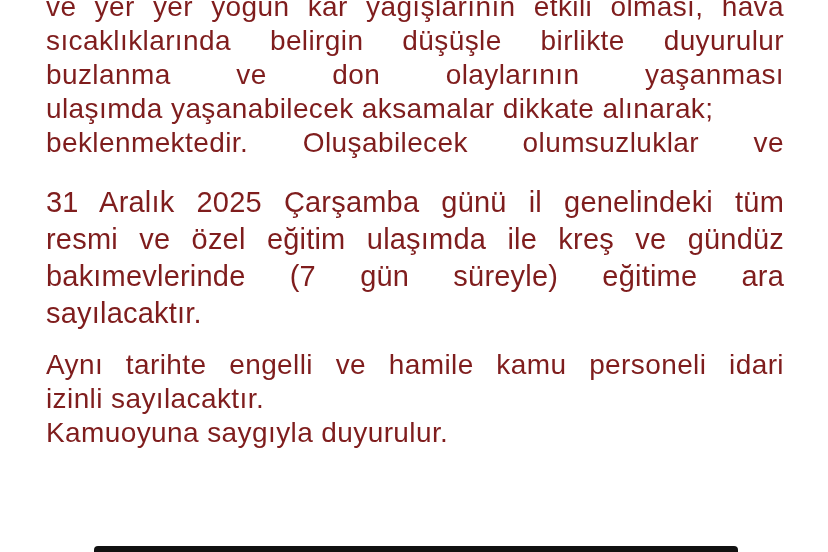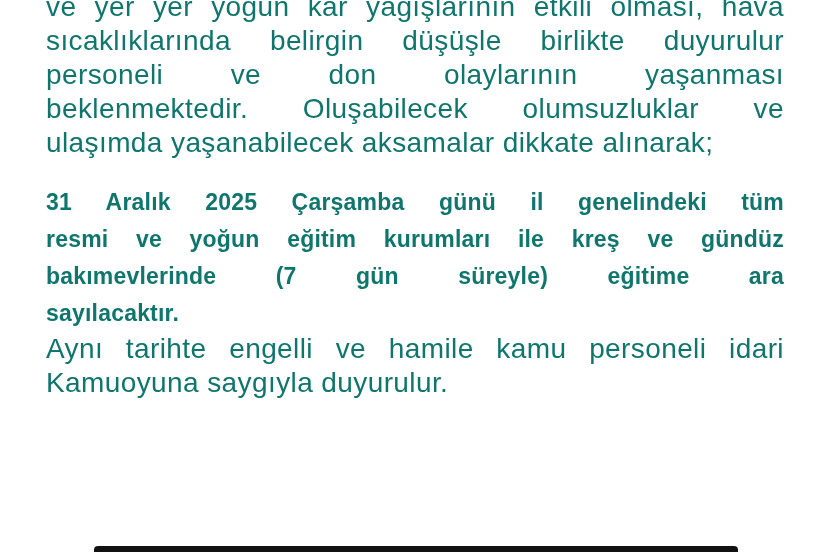--- a/index.html
+++ b/index.html
@@ -29,69 +29,70 @@
     display: block;
     white-space: nowrap;
   }
   .para.regular .line {
     font-size: 28px;
     line-height: 34px;
     font-weight: 400;
     letter-spacing: 0.4px;
   }
   .para.bold .line {
-    font-size: 23px;
+    font-size: 29px;
     line-height: 37px;
-    font-weight: 700;
+    font-weight: 400;
     letter-spacing: 0.2px;
   }
   
   .line.just {
     white-space: normal;
     text-align: justify;
     text-align-last: justify;
   }
   #para-weather { margin-top: -10px; }
   #para-closure { margin-top: 24px; }
-  #para-leave   { margin-top: 0; }
+  #para-leave   { margin-top: 16px; }
   #para-closing { }
 
   #cropped-footer-bar {
     position: absolute;
     left: 94px;
     width: 644px;
     height: 8px;
     bottom: -2px;
     border-radius: 4px 4px 0 0;
     background: #111111;
   }
 </style>
 </head>
 <body>
 
-<div id="page" style="color: #0f766e;">
+<div id="page" style="color: #7f1d1d;">
   <div id="text-column">
 
     <div id="para-weather" class="para regular">
       <span class="line just">ve yer yer yoğun kar yağışlarının etkili olması, hava</span>
       <span class="line just">sıcaklıklarında belirgin düşüşle birlikte duyurulur</span>
-      <span class="line just">personeli ve don olaylarının yaşanması</span>
+      <span class="line just">buzlanma ve don olaylarının yaşanması</span>
+      <span class="line">ulaşımda yaşanabilecek aksamalar dikkate alınarak;</span>
       <span class="line just">beklenmektedir. Oluşabilecek olumsuzluklar ve</span>
-      <span class="line">ulaşımda yaşanabilecek aksamalar dikkate alınarak;</span>
     </div>
 
     <div id="para-closure" class="para bold">
       <span class="line just">31 Aralık 2025 Çarşamba günü il genelindeki tüm</span>
-      <span class="line just">resmi ve yoğun eğitim kurumları ile kreş ve gündüz</span>
+      <span class="line just">resmi ve özel eğitim ulaşımda ile kreş ve gündüz</span>
       <span class="line just">bakımevlerinde (7 gün süreyle) eğitime ara</span>
       <span class="line">sayılacaktır.</span>
     </div>
 
     <div id="para-leave" class="para regular">
       <span class="line just">Aynı tarihte engelli ve hamile kamu personeli idari</span>
+      <span class="line">izinli sayılacaktır.</span>
     </div>
 
     <div id="para-closing" class="para regular">
       <span class="line">Kamuoyuna saygıyla duyurulur.</span>
     </div>
 
   </div>
 
   <div id="cropped-footer-bar" style="background: rgb(17, 17, 17);"></div>
 </div>

